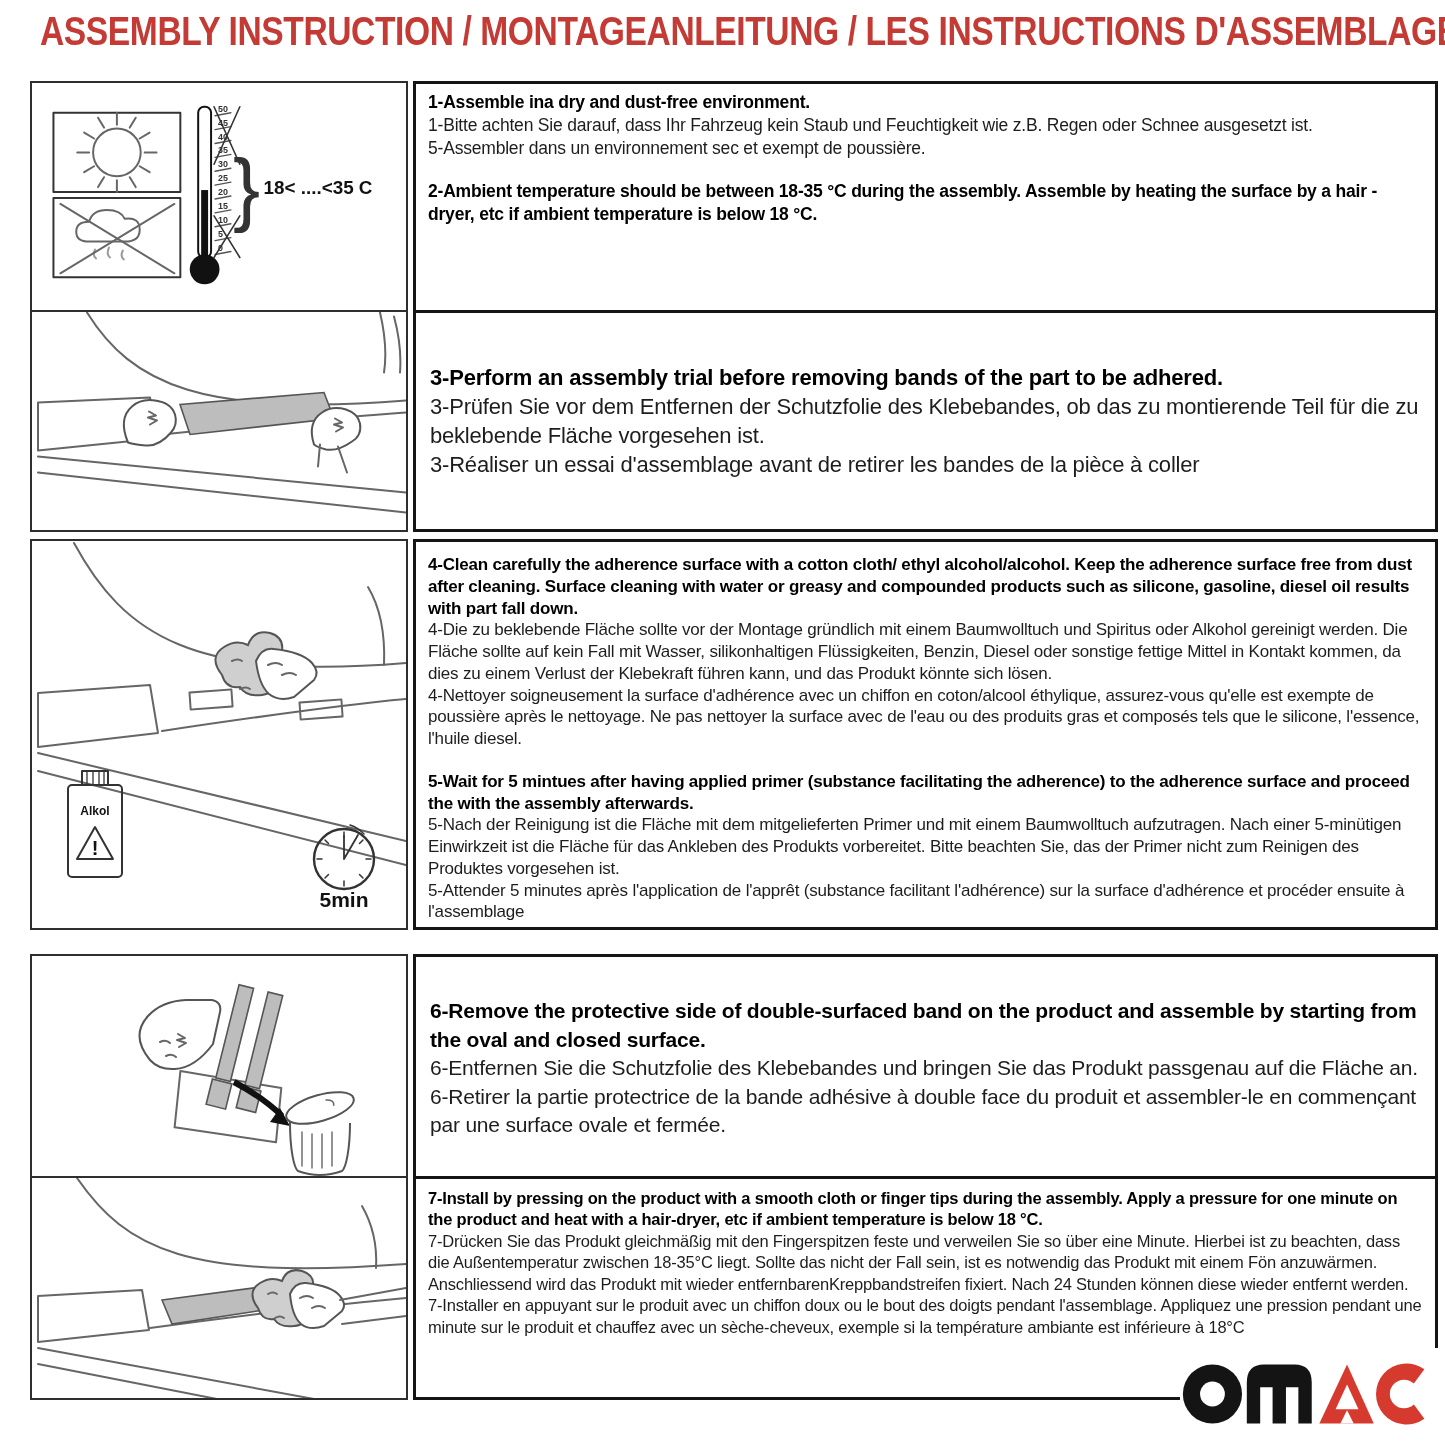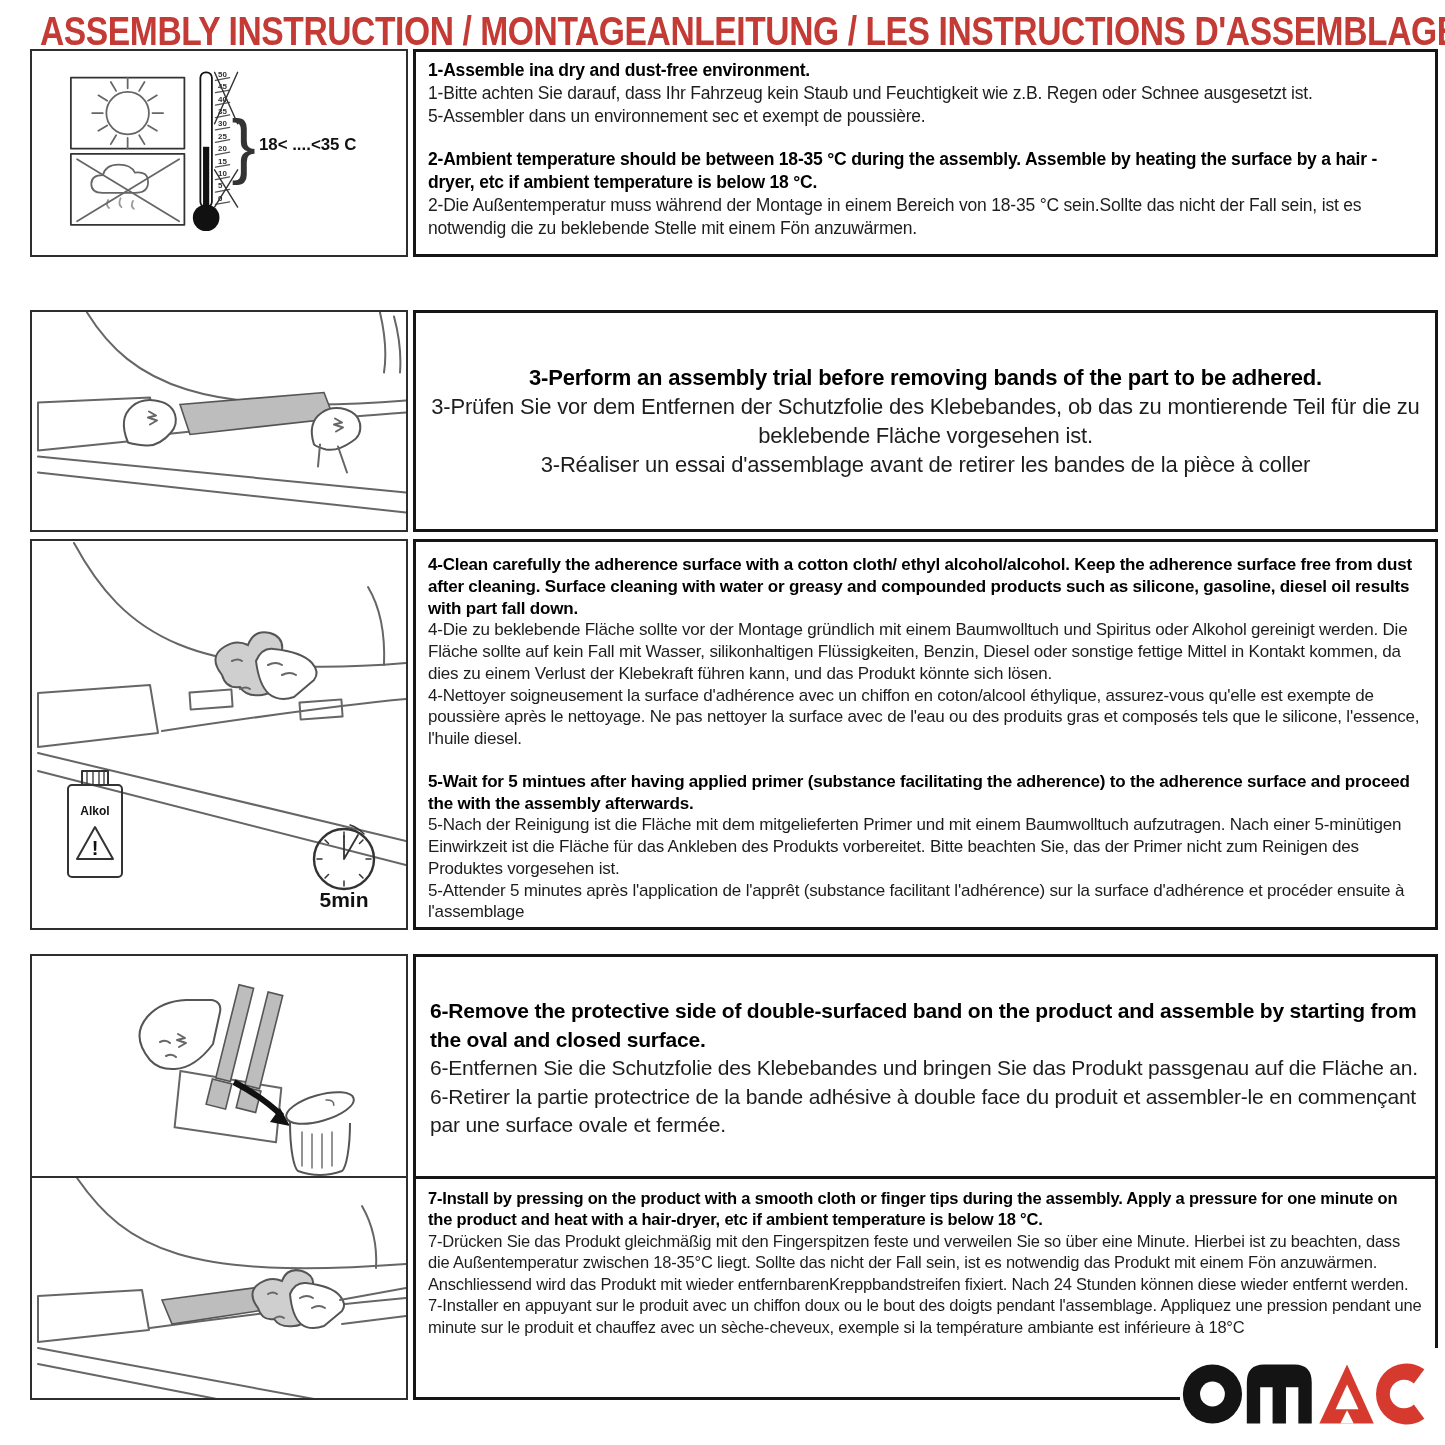--- a/index.html
+++ b/index.html
@@ -2,35 +2,35 @@
 <html><head>
 <meta charset="utf-8">
 <style>
   html,body{margin:0;padding:0;background:#ffffff;}
   .page{position:relative;width:1445px;height:1445px;background:#fff;
         font-family:"Liberation Sans",sans-serif;overflow:hidden;color:#1d1d1d;}
   .title{position:absolute;left:40px;top:9px;font-size:40px;font-weight:bold;
          color:#c43a35;white-space:nowrap;transform:scaleX(.84);transform-origin:left top;
          letter-spacing:-0.5px;}
   .row{position:absolute;left:0;width:1445px;}
-  .r1{top:49px;height:208px}
+  .r1{top:81px;height:232px}
   .r2{top:310px;height:222px}
   .r3{top:539px;height:391px}
   .r4{top:954px;height:282px}
   .r5{top:1176px;height:224px}
   .imgbox{position:absolute;left:30px;top:0;bottom:0;width:378px;border:2px solid #2e2e2e;
           background:#fff;box-sizing:border-box;}
   .imgbox svg{display:block;width:100%;height:100%;}
   .txtbox{position:absolute;left:413px;top:0;bottom:0;width:1025px;border:3px solid #151515;
           background:#fff;box-sizing:border-box;letter-spacing:-0.2px;}
   .txtbox p{margin:0;}
   .b{font-weight:bold;color:#000;}
   .gap{margin-top:21px !important;}
   .r1 .txtbox{font-size:17.5px;line-height:1.3;padding:7px 12px;}
-  .r2 .txtbox{font-size:22px;line-height:1.32;padding:50px 14px;text-align:center;}
+  .r2 .txtbox{font-size:22px;line-height:1.32;padding:50px 14px;}
   .r3 .txtbox{font-size:17px;line-height:1.28;padding:12px 12px;}
   .r4 .txtbox{font-size:21px;line-height:1.36;padding:40px 14px;}
   .r5 .txtbox{font-size:16.5px;line-height:1.3;padding:9px 12px;}
   .logo-patch{position:absolute;left:1180px;top:1348px;width:262px;height:92px;
               background:#fff;display:flex;align-items:center;justify-content:flex-start;}
   .ink{stroke:#666;stroke-width:2;fill:none;stroke-linecap:round;stroke-linejoin:round;}
   .ink-d{stroke:#333;stroke-width:2;fill:none;stroke-linecap:round;stroke-linejoin:round;}
   .grayfill{fill:#bdbdbd;stroke:#555;stroke-width:1.6;}
   .whitefill{fill:#fff;stroke:#555;stroke-width:2;stroke-linejoin:round;}
   .tick-num{font-size:9px;fill:#333;font-weight:bold;}
@@ -76,21 +76,20 @@
           <text x="201" y="134" font-size="82" fill="#333" font-weight="100">}</text>
           <text x="232" y="112" font-size="19" font-weight="bold" fill="#111">18&lt; ....&lt;35 C</text>
         </g>
       </svg>
     </div>
     <div class="txtbox">
       <p class="b">1-Assemble ina dry and dust-free environment.</p>
       <p>1-Bitte achten Sie darauf, dass Ihr Fahrzeug kein Staub und Feuchtigkeit wie z.B. Regen oder Schnee ausgesetzt ist.</p>
       <p>5-Assembler dans un environnement sec et exempt de poussière.</p>
       <p class="b gap">2-Ambient temperature should be between 18-35 °C  during the assembly. Assemble by heating the surface by a hair -dryer, etc if ambient temperature is below 18 °C.</p>
-      <p>2-Die Außentemperatur muss während der Montage in einem Bereich von 18-35 °C  sein.Sollte das nicht der Fall sein, ist es notwendig die zu beklebende Stelle mit einem Fön anzuwärmen.</p>
     </div>
   </section>
 
   <section class="row r2">
     <div class="imgbox">
       <svg viewBox="0 0 374 217">
         <path class="ink" d="M55,0 C100,72 170,104 374,88"></path>
         <path class="ink" d="M348,0 q8,34 4,60 M362,4 q8,30 6,56"></path>
         <path class="ink" d="M6,90 L118,85 L125,126 L6,138 Z"></path>
         <path class="ink" d="M6,144 L374,180 M6,160 L374,200"></path>

